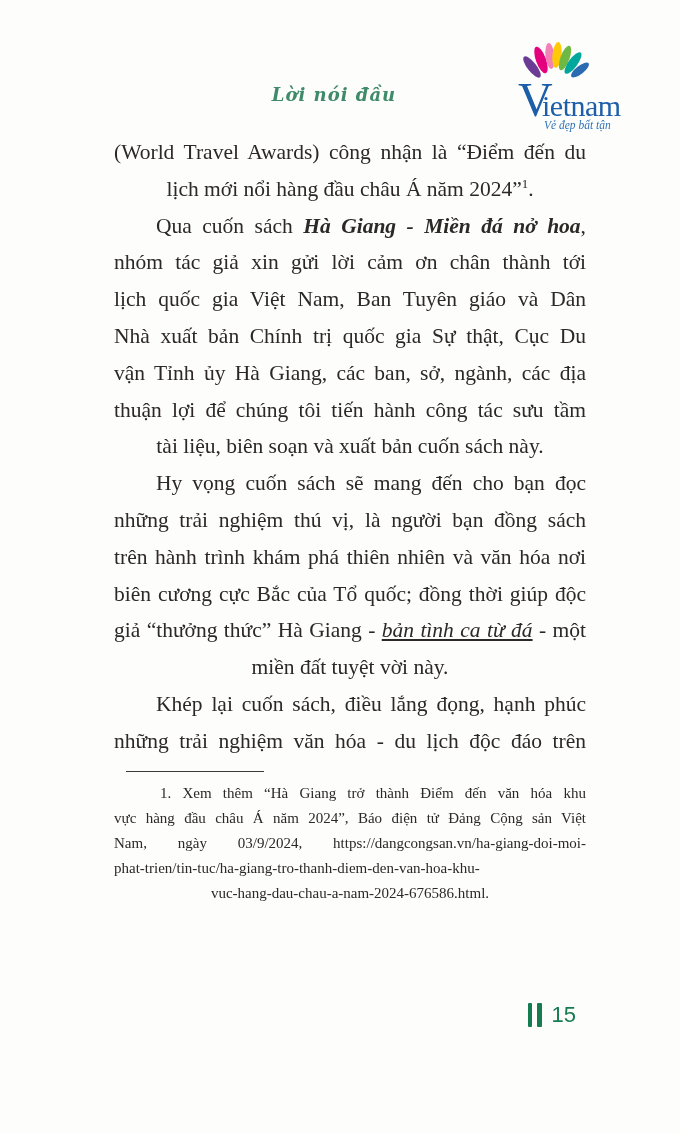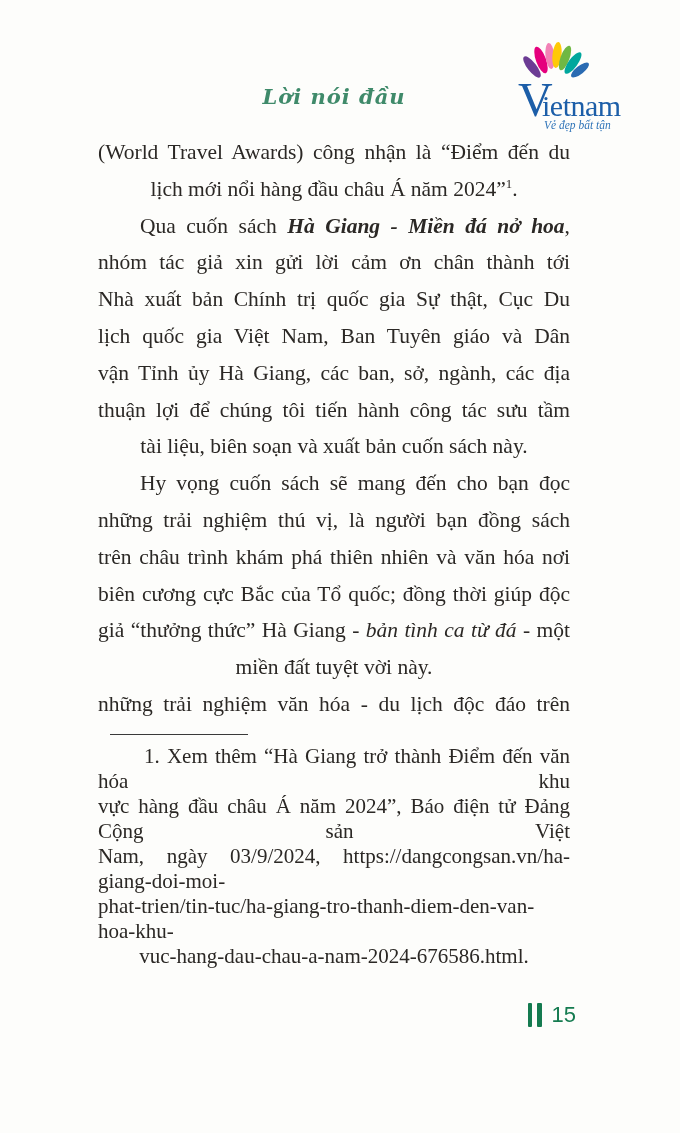--- a/index.html
+++ b/index.html
@@ -5,36 +5,36 @@
   html,body{margin:0;padding:0;background:#e8e8e8;}
   .page{
     position:relative;width:680px;height:1133px;margin:0 auto;
     background:#fdfdfb;overflow:hidden;
     font-family:"Liberation Serif",serif;
   }
   
   .header-title{
     position:absolute;left:98px;top:84px;width:472px;text-align:center;
     font-family:"DejaVu Serif",serif;font-style:italic;font-weight:700;
-    font-size:21px;letter-spacing:1px;color:#3f8a6a;
+    font-size:18px;letter-spacing:1px;color:#3f8a6a;
   }
   .logo{position:absolute;left:496px;top:42px;width:144px;height:96px;}
   
-  .content{position:absolute;left:98px;top:134px;width:472px;}
+  .content{position:absolute;left:114px;top:134px;width:472px;}
   #body-text{font-size:21.5px;line-height:36.8px;color:#2b2825;}
   #body-text .ind{text-indent:42px;}
   .j{text-align:justify;text-align-last:justify;}
   .nj{text-align:center;}
   .s-n{font-style:normal;}
   .s-bi{font-weight:700;font-style:italic;}
-  .s-i{font-style:italic;}
+  .s-i{font-style:italic;text-decoration:underline;}
   .s-sup{vertical-align:super;font-size:0.6em;line-height:0;}
   
   .fn-divider{margin:11px 0 9px 12px;width:138px;height:0;border-top:1.7px solid #3a3a3a;}
-  #footnote{font-size:21px;line-height:25px;color:#2b2825;}
+  #footnote{font-size:15px;line-height:25px;color:#2b2825;}
   #footnote .ind{text-indent:46px;}
   
   .footer{position:absolute;top:1003px;right:104px;display:flex;align-items:center;gap:10px;}
   .bars{display:flex;gap:5px;}
   .bars i{display:block;width:4.5px;height:24px;background:#157b50;border-radius:1px;}
   .pagenum{font-family:"Liberation Sans",sans-serif;font-size:22px;line-height:24px;color:#157b50;}
 </style>
 </head>
 <body>
 
@@ -56,31 +56,32 @@
     <text x="46" y="74" font-family="Liberation Serif, serif" font-size="30" letter-spacing="-0.5" fill="#1c5ea8">ietnam</text>
     <text x="48" y="87" font-family="Liberation Serif, serif" font-style="italic" font-size="11.5" fill="#2f74b8">Vẻ đẹp bất tận</text>
   </svg>
 
   <div class="content">
     <div id="body-text">
         <div class="j"><span class="s-n">(World Travel Awards) công nhận là “Điểm đến du</span></div>
         <div class="nj"><span class="s-n">lịch mới nổi hàng đầu châu Á năm 2024”</span><span class="s-sup">1</span><span class="s-n">.</span></div>
         <div class="j ind"><span class="s-n">Qua cuốn sách </span><span class="s-bi">Hà Giang - Miền đá nở hoa</span><span class="s-n">,</span></div>
         <div class="j"><span class="s-n">nhóm tác giả xin gửi lời cảm ơn chân thành tới</span></div>
+        <div class="j"><span class="s-n">lịch quốc gia Việt Nam, Ban Tuyên giáo và Dân</span></div>
         <div class="j"><span class="s-n">Nhà xuất bản Chính trị quốc gia Sự thật, Cục Du</span></div>
-        <div class="j"><span class="s-n">lịch quốc gia Việt Nam, Ban Tuyên giáo và Dân</span></div>
         <div class="j"><span class="s-n">vận Tỉnh ủy Hà Giang, các ban, sở, ngành, các địa</span></div>
         <div class="j"><span class="s-n">thuận lợi để chúng tôi tiến hành công tác sưu tầm</span></div>
         <div class="nj"><span class="s-n">tài liệu, biên soạn và xuất bản cuốn sách này.</span></div>
         <div class="j ind"><span class="s-n">Hy vọng cuốn sách sẽ mang đến cho bạn đọc</span></div>
         <div class="j"><span class="s-n">những trải nghiệm thú vị, là người bạn đồng sách</span></div>
-        <div class="j"><span class="s-n">trên châu trình khám phá thiên nhiên và văn hóa nơi</span></div>
+        <div class="j"><span class="s-n">trên hành trình khám phá thiên nhiên và văn hóa nơi</span></div>
         <div class="j"><span class="s-n">biên cương cực Bắc của Tổ quốc; đồng thời giúp độc</span></div>
         <div class="j"><span class="s-n">giả “thưởng thức” Hà Giang - </span><span class="s-i">bản tình ca từ đá</span><span class="s-n"> - một</span></div>
         <div class="nj"><span class="s-n">miền đất tuyệt vời này.</span></div>
+        <div class="j ind"><span class="s-n">Khép lại cuốn sách, điều lắng đọng, hạnh phúc</span></div>
         <div class="j"><span class="s-n">những trải nghiệm văn hóa - du lịch độc đáo trên</span></div>
       </div>
     <div class="fn-divider"></div>
     <div id="footnote">
         <div class="j ind"><span class="s-n">1. Xem thêm “Hà Giang trở thành Điểm đến văn hóa khu</span></div>
         <div class="j"><span class="s-n">vực hàng đầu châu Á năm 2024”, Báo điện tử Đảng Cộng sản Việt</span></div>
         <div class="j"><span class="s-n">Nam, ngày 03/9/2024, https://dangcongsan.vn/ha-giang-doi-moi-</span></div>
         <div class="j"><span class="s-n">phat-trien/tin-tuc/ha-giang-tro-thanh-diem-den-van-hoa-khu-</span></div>
         <div class="nj"><span class="s-n">vuc-hang-dau-chau-a-nam-2024-676586.html.</span></div>
       </div>

